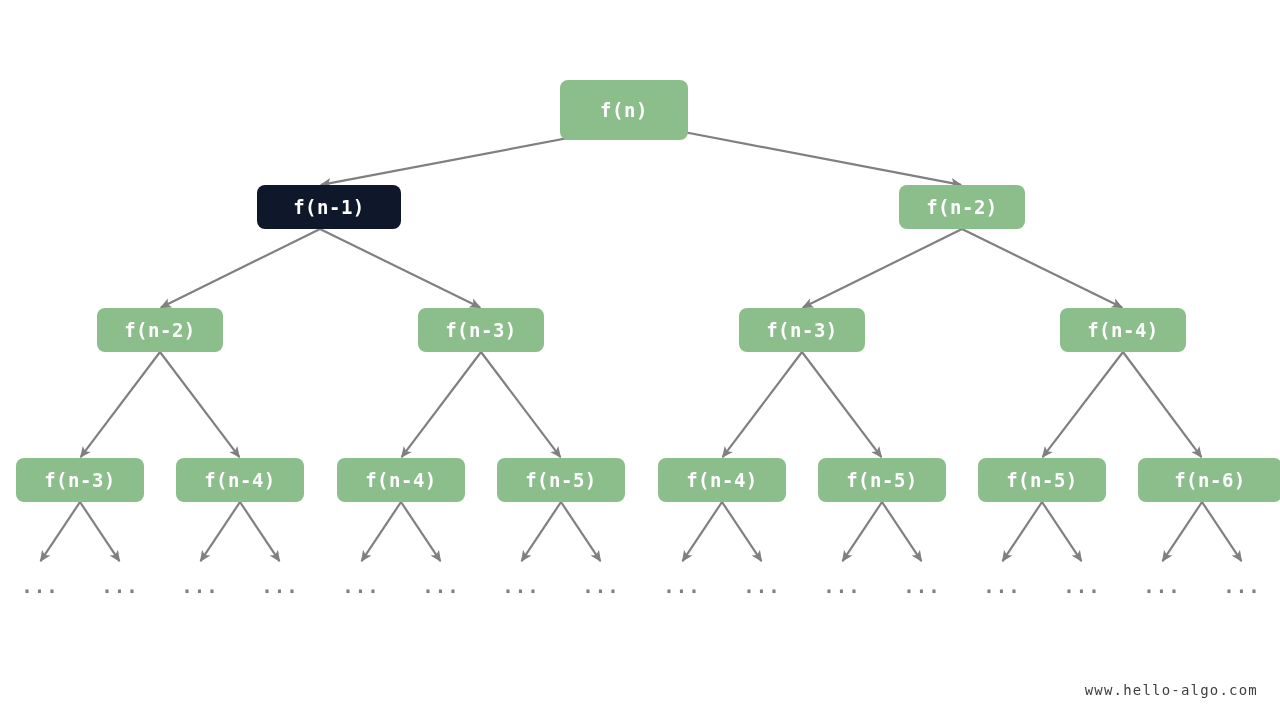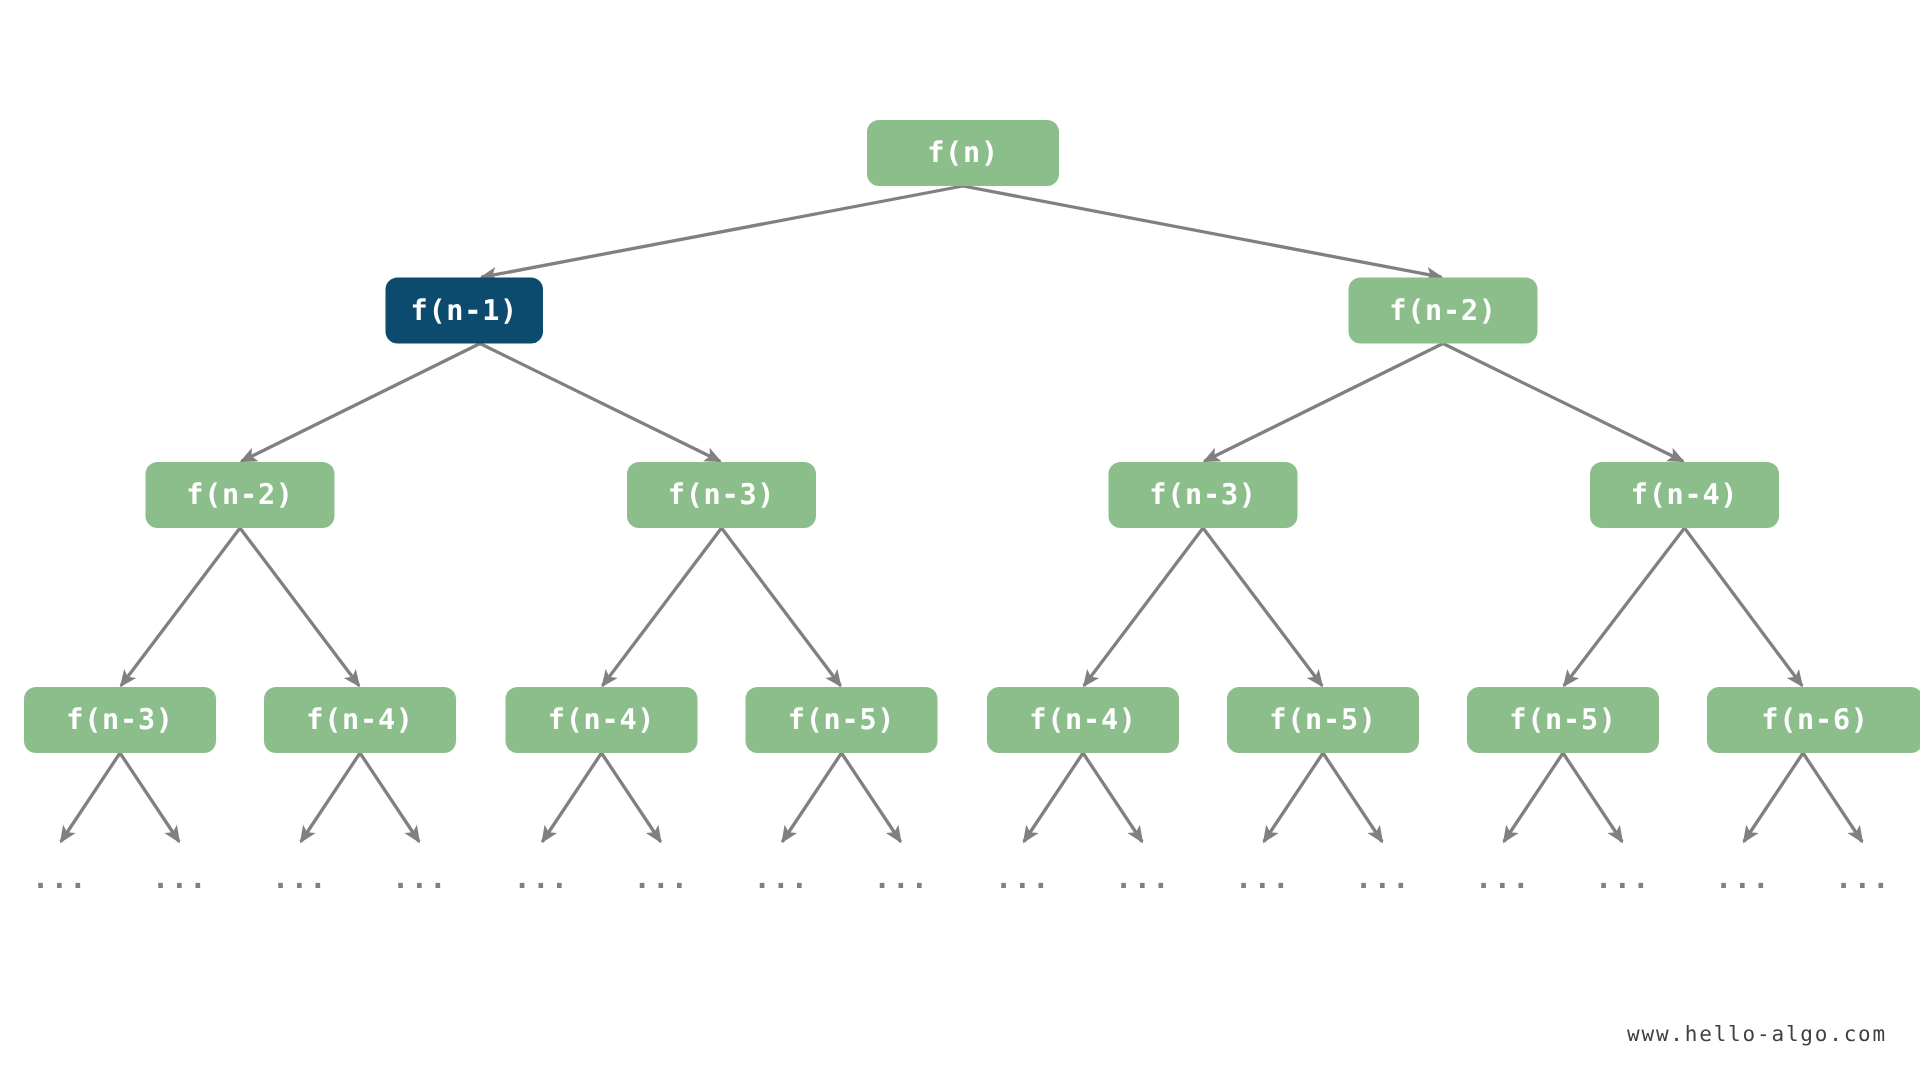--- a/index.html
+++ b/index.html
@@ -101,22 +101,22 @@
       <line x1="722" y1="502" x2="682.5547001962252" y2="561.1679497056622" stroke="#808080" stroke-width="2.2" stroke-linecap="butt" marker-end="url(#arrowhead)"></line>
       <line x1="722" y1="502" x2="761.4452998037748" y2="561.1679497056622" stroke="#808080" stroke-width="2.2" stroke-linecap="butt" marker-end="url(#arrowhead)"></line>
       <line x1="882" y1="502" x2="842.5547001962252" y2="561.1679497056622" stroke="#808080" stroke-width="2.2" stroke-linecap="butt" marker-end="url(#arrowhead)"></line>
       <line x1="882" y1="502" x2="921.4452998037748" y2="561.1679497056622" stroke="#808080" stroke-width="2.2" stroke-linecap="butt" marker-end="url(#arrowhead)"></line>
       <line x1="1042" y1="502" x2="1002.5547001962252" y2="561.1679497056622" stroke="#808080" stroke-width="2.2" stroke-linecap="butt" marker-end="url(#arrowhead)"></line>
       <line x1="1042" y1="502" x2="1081.4452998037748" y2="561.1679497056622" stroke="#808080" stroke-width="2.2" stroke-linecap="butt" marker-end="url(#arrowhead)"></line>
       <line x1="1202" y1="502" x2="1162.5547001962252" y2="561.1679497056622" stroke="#808080" stroke-width="2.2" stroke-linecap="butt" marker-end="url(#arrowhead)"></line>
       <line x1="1202" y1="502" x2="1241.4452998037748" y2="561.1679497056622" stroke="#808080" stroke-width="2.2" stroke-linecap="butt" marker-end="url(#arrowhead)"></line>
     </svg>
   <div id="node-layer">
-      <div class="node" style="left: 578px; top: 80px; width: 128px; height: 44px; background: rgb(140, 190, 140); color: rgb(255, 255, 255);">f(n)</div>
-      <div class="node" style="left: 257px; top: 185px; width: 105px; height: 44px; background: #0c4a6e; color: rgb(255, 255, 255);">f(n-1)</div>
+      <div class="node" style="left: 560px; top: 80px; width: 128px; height: 60px; background: rgb(140, 190, 140); color: rgb(255, 255, 255);">f(n)</div>
+      <div class="node" style="left: 257px; top: 185px; width: 144px; height: 44px; background: #0f172a; color: rgb(255, 255, 255);">f(n-1)</div>
       <div class="node" style="left: 899px; top: 185px; width: 126px; height: 44px; background: rgb(140, 190, 140); color: rgb(255, 255, 255);">f(n-2)</div>
       <div class="node" style="left: 97px; top: 308px; width: 126px; height: 44px; background: rgb(140, 190, 140); color: rgb(255, 255, 255);">f(n-2)</div>
       <div class="node" style="left: 418px; top: 308px; width: 126px; height: 44px; background: rgb(140, 190, 140); color: rgb(255, 255, 255);">f(n-3)</div>
       <div class="node" style="left: 739px; top: 308px; width: 126px; height: 44px; background: rgb(140, 190, 140); color: rgb(255, 255, 255);">f(n-3)</div>
       <div class="node" style="left: 1060px; top: 308px; width: 126px; height: 44px; background: rgb(140, 190, 140); color: rgb(255, 255, 255);">f(n-4)</div>
       <div class="node" style="left: 16px; top: 458px; width: 128px; height: 44px; background: rgb(140, 190, 140); color: rgb(255, 255, 255);">f(n-3)</div>
       <div class="node" style="left: 176px; top: 458px; width: 128px; height: 44px; background: rgb(140, 190, 140); color: rgb(255, 255, 255);">f(n-4)</div>
       <div class="node" style="left: 337px; top: 458px; width: 128px; height: 44px; background: rgb(140, 190, 140); color: rgb(255, 255, 255);">f(n-4)</div>
       <div class="node" style="left: 497px; top: 458px; width: 128px; height: 44px; background: rgb(140, 190, 140); color: rgb(255, 255, 255);">f(n-5)</div>
       <div class="node" style="left: 658px; top: 458px; width: 128px; height: 44px; background: rgb(140, 190, 140); color: rgb(255, 255, 255);">f(n-4)</div>

